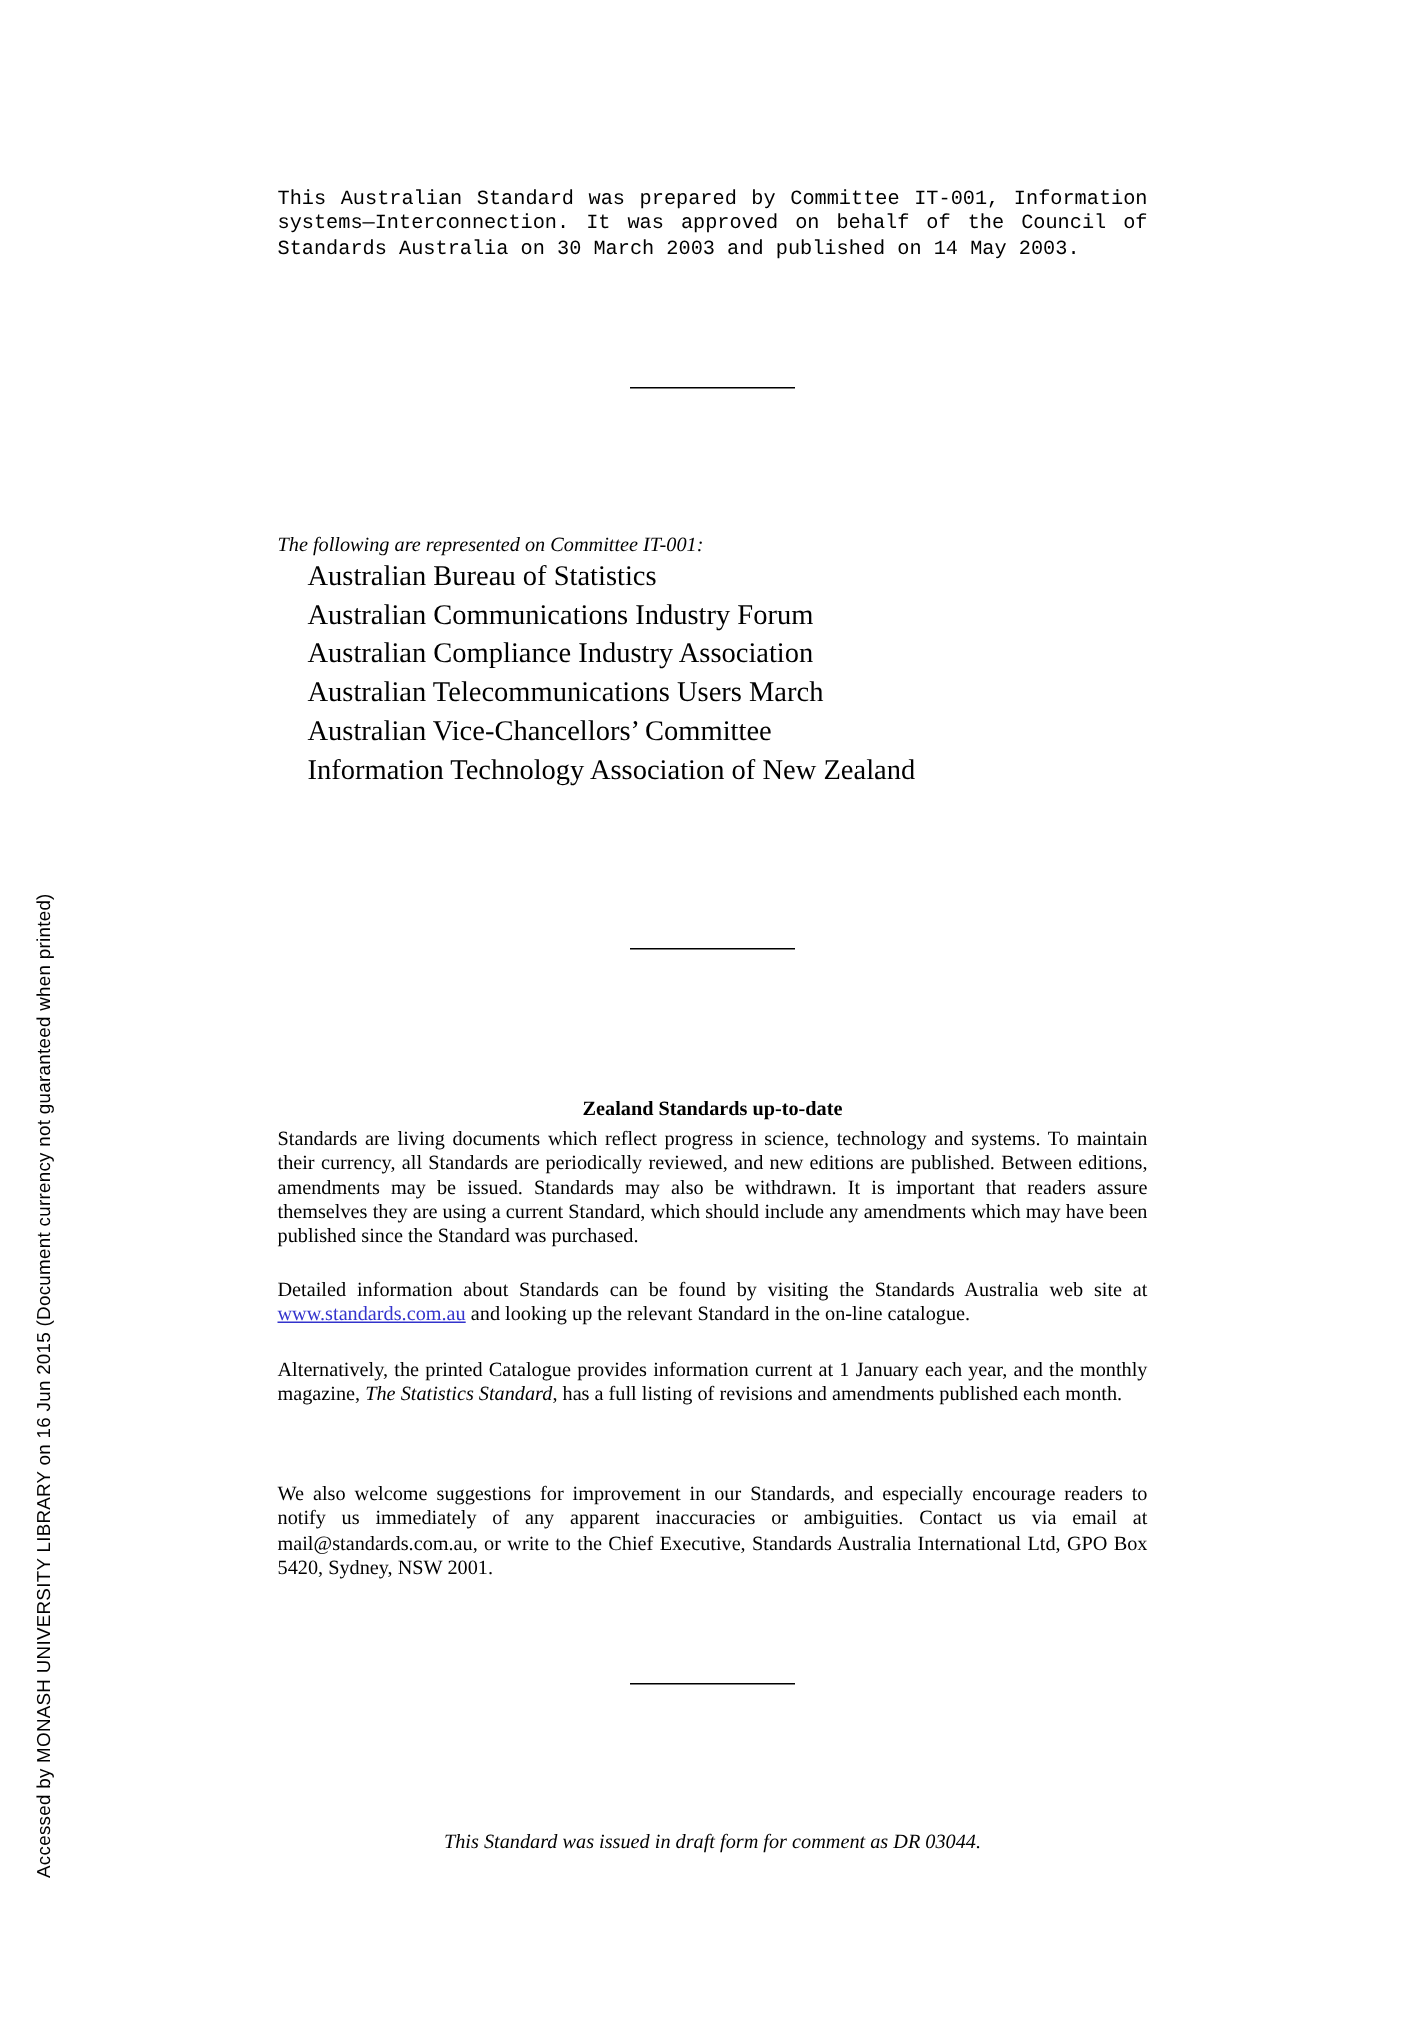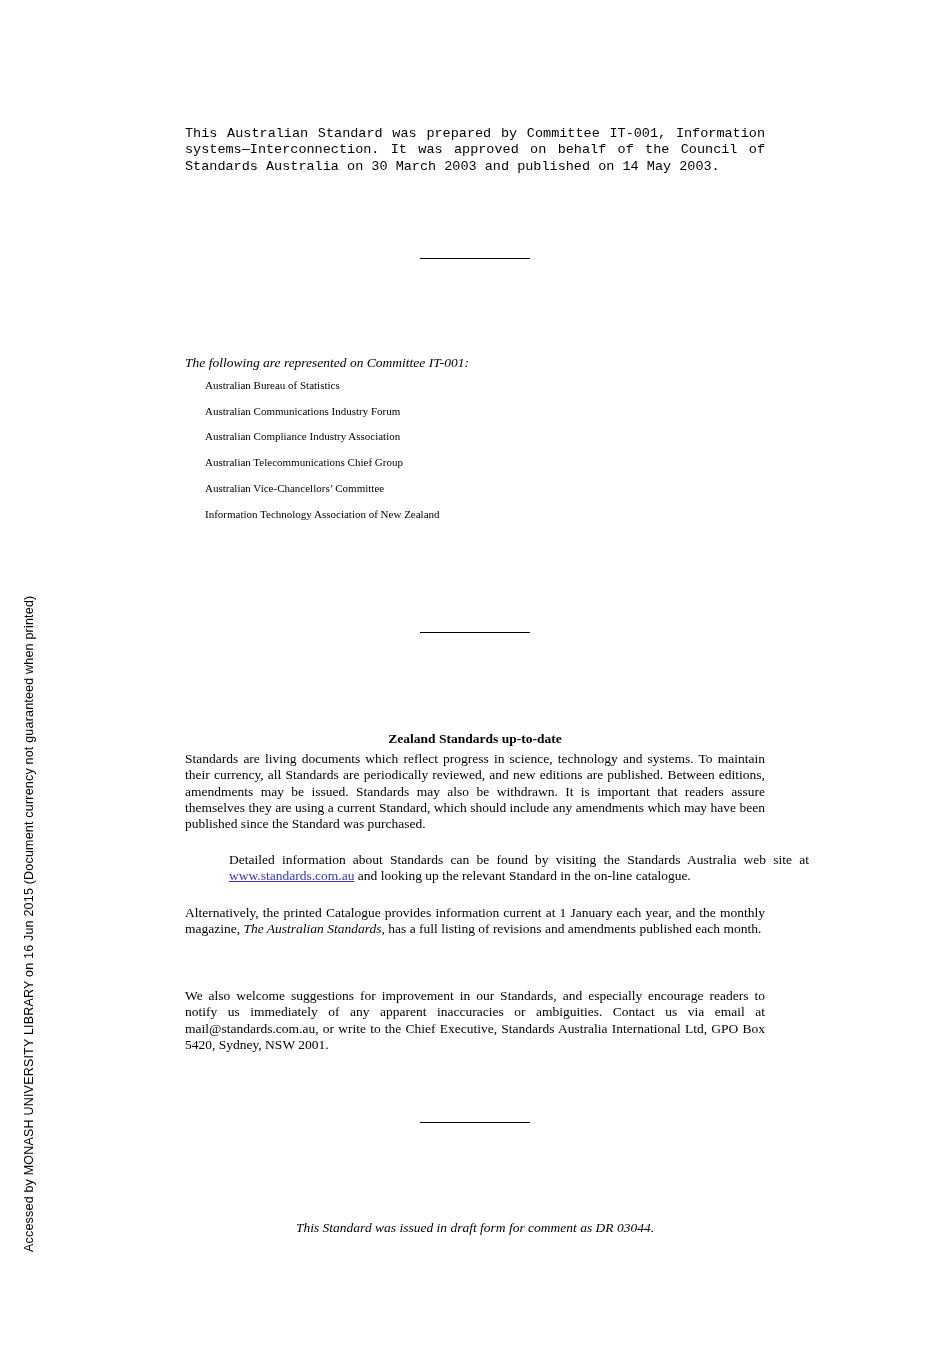--- a/index.html
+++ b/index.html
@@ -84,41 +84,41 @@
 <div class="page">
 
   <div class="sidebar-note">Accessed by MONASH UNIVERSITY LIBRARY on 16 Jun 2015 (Document currency not guaranteed when printed)</div>
 
   <div class="block justified" style="top:126px;font-family:Liberation Mono, monospace;">This Australian Standard was prepared by Committee IT-001, Information systems—Interconnection. It was approved on behalf of the Council of Standards Australia on 30 March 2003 and published on 14 May 2003.</div>
 
   <div class="rule" style="top:258px;"></div>
 
   <div class="block committee-heading">The following are represented on Committee IT-001:</div>
 
-  <ul class="member-list" style="position:absolute; font-size:11px;">
+  <ul class="member-list" style="position:absolute; font-size:19px;">
     <li>Australian Bureau of Statistics</li>
     <li>Australian Communications Industry Forum</li>
     <li>Australian Compliance Industry Association</li>
-    <li>Australian Telecommunications Chief Group</li>
+    <li>Australian Telecommunications Users March</li>
     <li>Australian Vice-Chancellors’ Committee</li>
     <li>Information Technology Association of New Zealand</li>
   </ul>
 
   <div class="rule" style="top:632px;"></div>
 
   <div class="block ksu-heading">Zealand Standards up-to-date</div>
 
   <div class="block justified" style="top:751px;">Standards are living documents which reflect progress in science, technology and systems. To maintain their currency, all Standards are periodically reviewed, and new editions are published. Between editions, amendments may be issued. Standards may also be withdrawn. It is important that readers assure themselves they are using a current Standard, which should include any amendments which may have been published since the Standard was purchased.</div>
 
-  <div class="block justified" style="top:852px;margin-left:44px;">
+  <div class="block justified" style="top:852px;">
     <span>Detailed information about Standards can be found by visiting the Standards Australia web site at </span><a class="site-link" style="color: rgb(51, 51, 204);">www.standards.com.au</a><span> and looking up the relevant Standard in the on-line catalogue.</span>
   </div>
 
   <div class="block justified" style="top:905px;">
-    <span>Alternatively, the printed Catalogue provides information current at 1 January each year, and the monthly magazine, </span><span class="italic">The Australian Standards</span><span>, has a full listing of revisions and amendments published each month.</span>
+    <span>Alternatively, the printed Catalogue provides information current at 1 January each year, and the monthly magazine, </span><span class="italic">The Statistics Standard</span><span>, has a full listing of revisions and amendments published each month.</span>
   </div>
 
   <div class="block justified" style="top:988px;">We also welcome suggestions for improvement in our Standards, and especially encourage readers to notify us immediately of any apparent inaccuracies or ambiguities. Contact us via email at mail@standards.com.au, or write to the Chief Executive, Standards Australia International Ltd, GPO Box 5420, Sydney, NSW 2001.</div>
 
   <div class="rule" style="top:1122px;"></div>
 
   <div class="block footer-note">This Standard was issued in draft form for comment as DR 03044.</div>
 
 </div>
 

